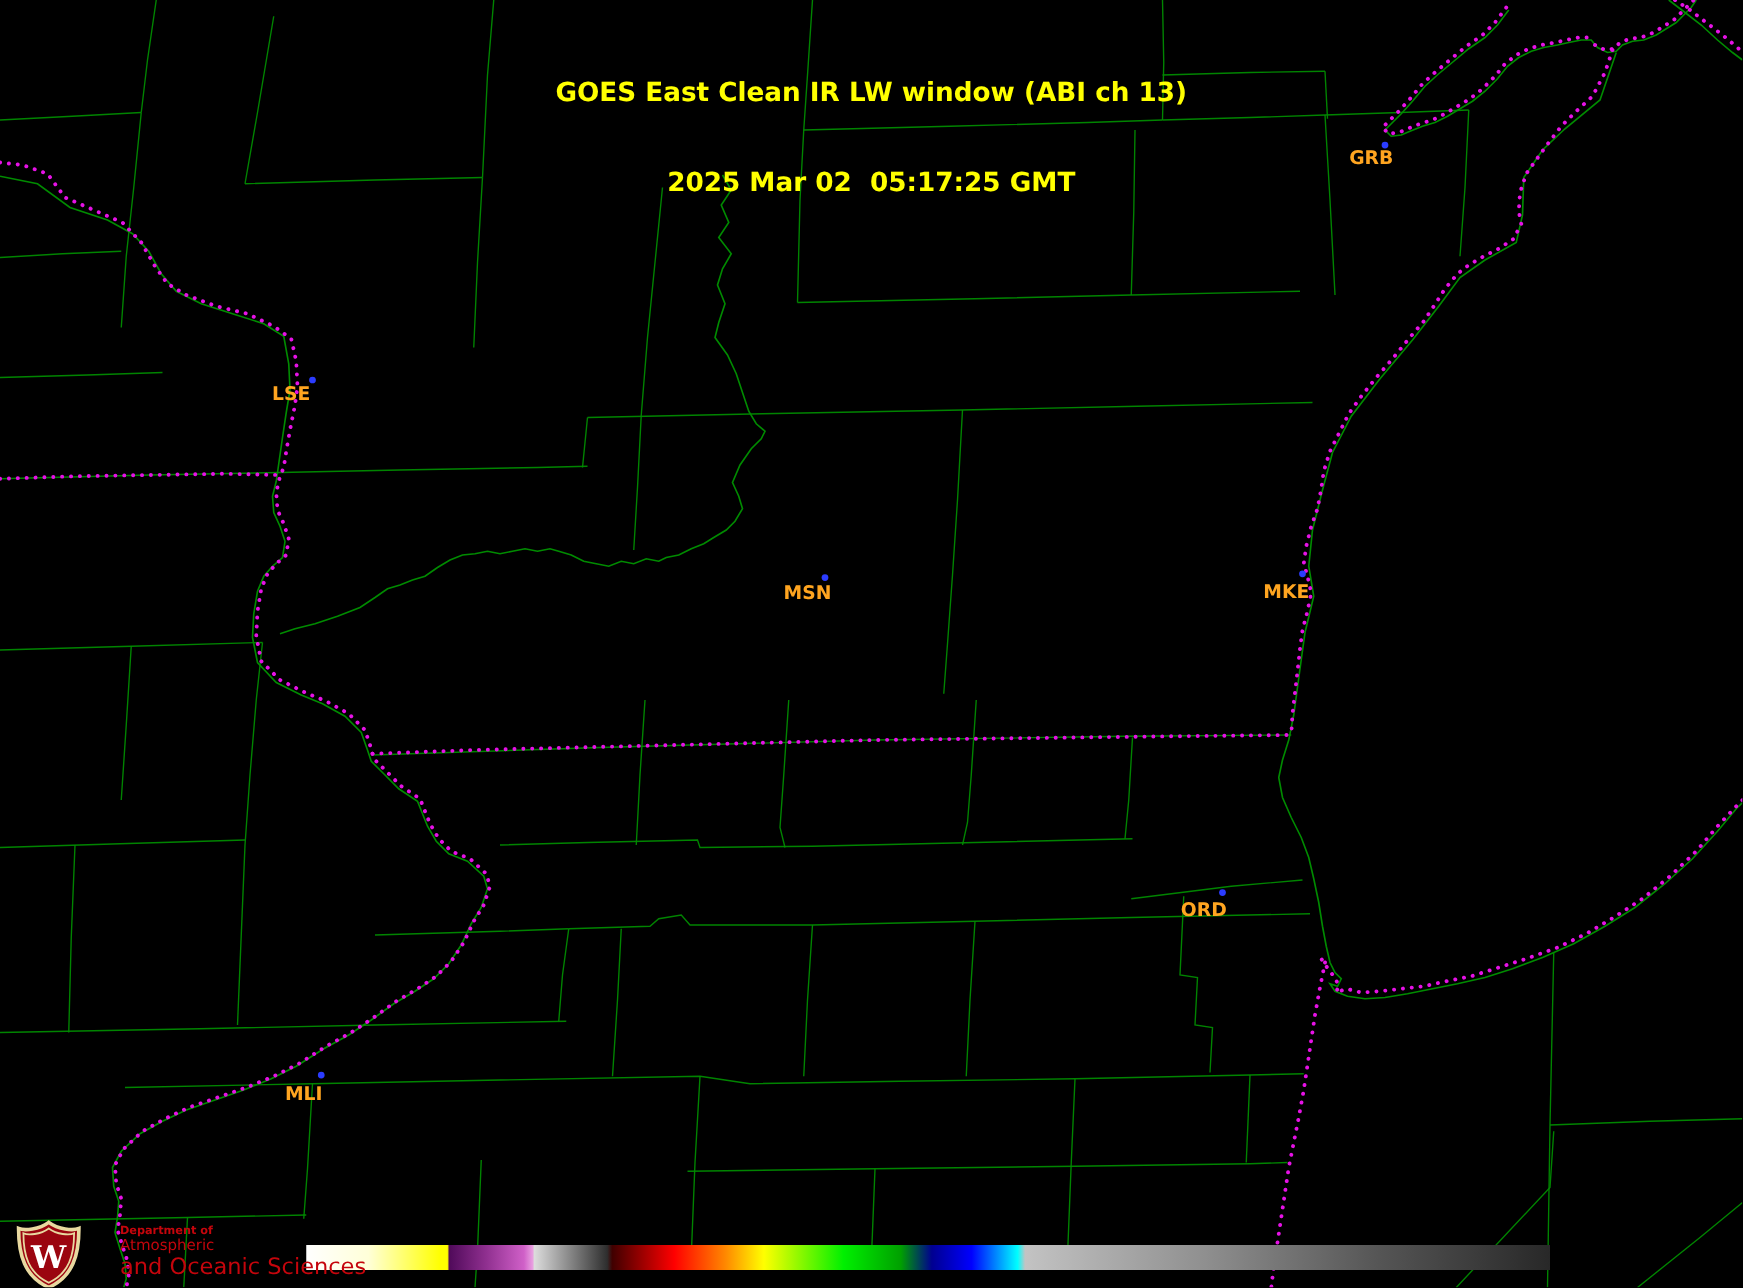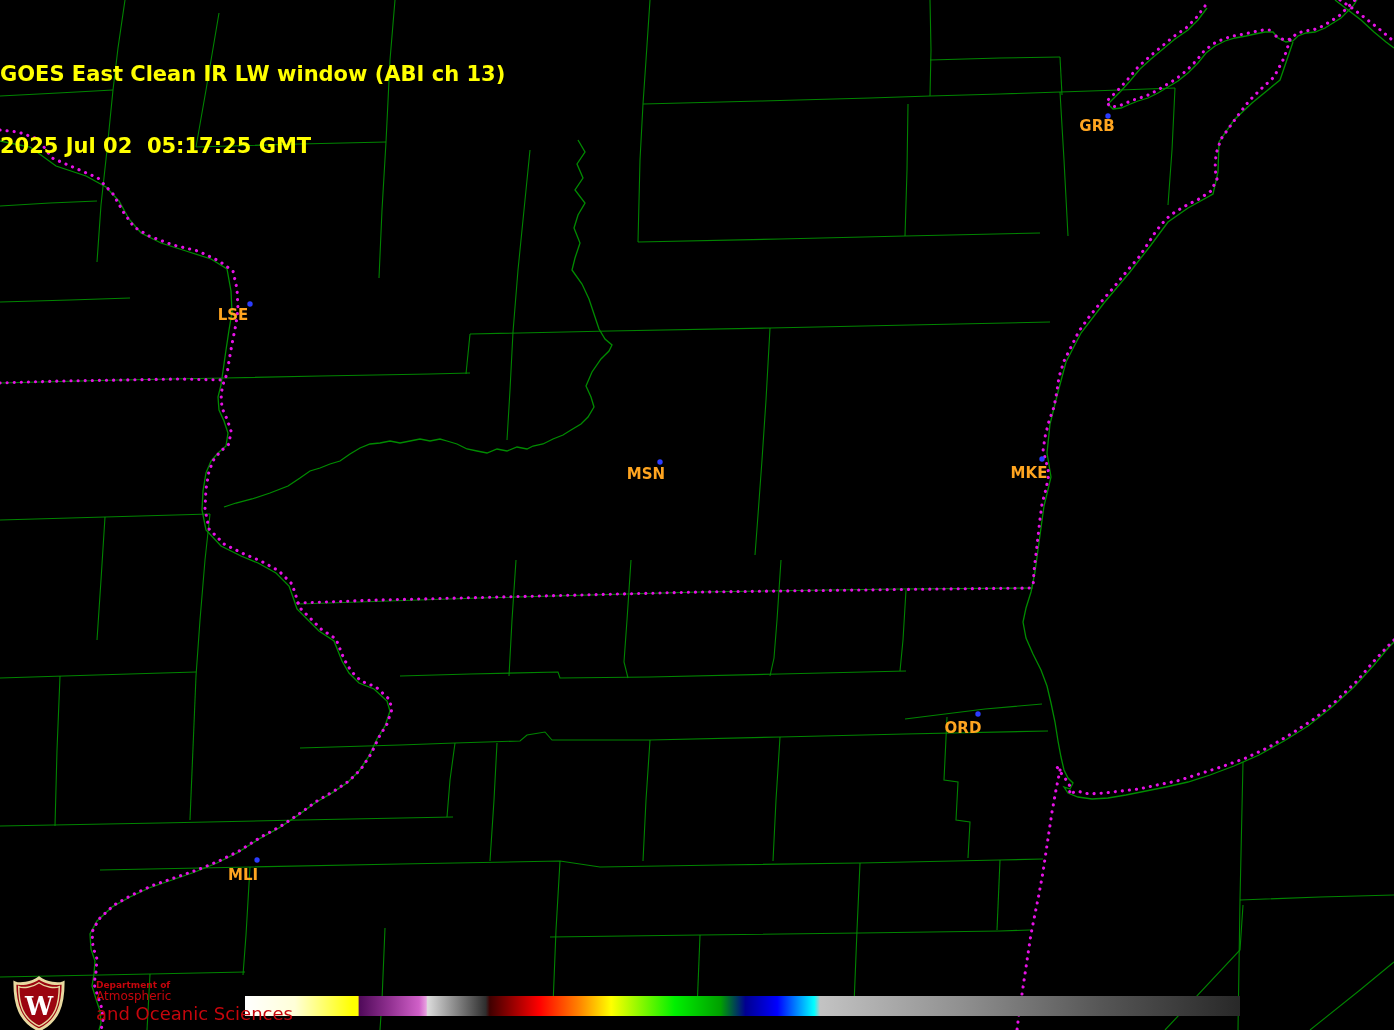--- a/index.html
+++ b/index.html
@@ -1,19 +1,19 @@
 <!DOCTYPE html>
 <html><head>
 <meta charset="utf-8">
 <style>
   html,body{margin:0;padding:0;background:#000;}
   #screen{position:relative;width:1394px;height:1030px;background:#000;overflow:hidden;
           font-family:"DejaVu Sans",sans-serif;}
   #mapsvg{position:absolute;left:0;top:0;}
-  .title-block{position:absolute;left:0;top:14px;width:1394px;
+  .title-block{position:absolute;left:0;top:14px;width:1394px;text-align:center;
                font-weight:bold;font-size:21px;line-height:24px;white-space:pre;}
   .colorbar{position:absolute;border:0;}
   .logo{position:absolute;left:8px;top:975px;display:flex;align-items:flex-start;}
   .logo-text{margin-left:26px;line-height:1;}
   .logo-dept{font-size:9px;font-weight:bold;margin-top:6px;}
   .logo-l1{font-size:12px;margin-top:0;}
   .logo-l2{font-size:18px;margin-top:3px;}
 </style>
 </head>
 <body>
@@ -115,21 +115,21 @@
         <text x="1029" y="478" text-anchor="middle" fill="#ffa520" font-size="15" font-weight="bold" font-family="&quot;DejaVu Sans&quot;, sans-serif">MKE</text>
         <circle cx="978" cy="714" r="2.7" fill="#2b3cff"></circle>
         <text x="963" y="733" text-anchor="middle" fill="#ffa520" font-size="15" font-weight="bold" font-family="&quot;DejaVu Sans&quot;, sans-serif">ORD</text>
         <circle cx="257" cy="860" r="2.7" fill="#2b3cff"></circle>
         <text x="243" y="880" text-anchor="middle" fill="#ffa520" font-size="15" font-weight="bold" font-family="&quot;DejaVu Sans&quot;, sans-serif">MLI</text>
       </g>
   </svg>
 
   <div class="title-block" style="color: rgb(255, 255, 0);">
     <div>GOES East Clean IR LW window (ABI ch 13)</div>
-    <div>2025 Jul 02  05:17:25 GMT</div>
+    <div>2025 Mar 02  05:17:25 GMT</div>
   </div>
 
   <div id="cbar" class="colorbar" style="left: 245px; top: 996px; width: 995px; height: 20px; background: linear-gradient(90deg, rgb(255, 255, 255) 0%, rgb(255, 255, 216) 5%, rgb(255, 255, 0) 10.8%, rgb(255, 255, 0) 11.35%, rgb(80, 10, 90) 11.5%, rgb(144, 48, 144) 14.5%, rgb(208, 96, 200) 17.5%, rgb(232, 159, 224) 18.2%, rgb(220, 220, 220) 18.35%, rgb(46, 46, 46) 24.2%, rgb(64, 0, 0) 24.6%, rgb(255, 0, 0) 29.6%, rgb(255, 136, 0) 33.7%, rgb(255, 255, 0) 36.8%, rgb(0, 240, 0) 43.2%, rgb(0, 160, 0) 47.8%, rgb(0, 0, 144) 50.3%, rgb(0, 0, 255) 53.5%, rgb(0, 255, 255) 57.2%, rgb(195, 195, 195) 57.8%, rgb(144, 144, 144) 72%, rgb(86, 86, 86) 86%, rgb(40, 40, 40) 100%);"></div>
 
   <div class="logo">
     <svg width="62" height="56" viewBox="0 0 62 58">
       <path id="crest-shape" d="M31,3 C39,9 51,10 56,8 C56,30 51,48 31,57 C11,48 6,30 6,8 C11,10 23,9 31,3 Z" stroke-width="3" fill="#9b0510" stroke="#e8d9a0"></path>
       <path id="crest-inner" d="M31,8 C38,13 48,14 52,12 C52,30 48,45 31,53 C14,45 10,30 10,12 C14,14 24,13 31,8 Z" fill="none" stroke-width="1.5" stroke="#e8d9a0"></path>
       <text id="crest-letter" x="31" y="41" text-anchor="middle" font-family="DejaVu Serif, serif" font-weight="bold" font-size="26" fill="#ffffff">W</text>
     </svg>

